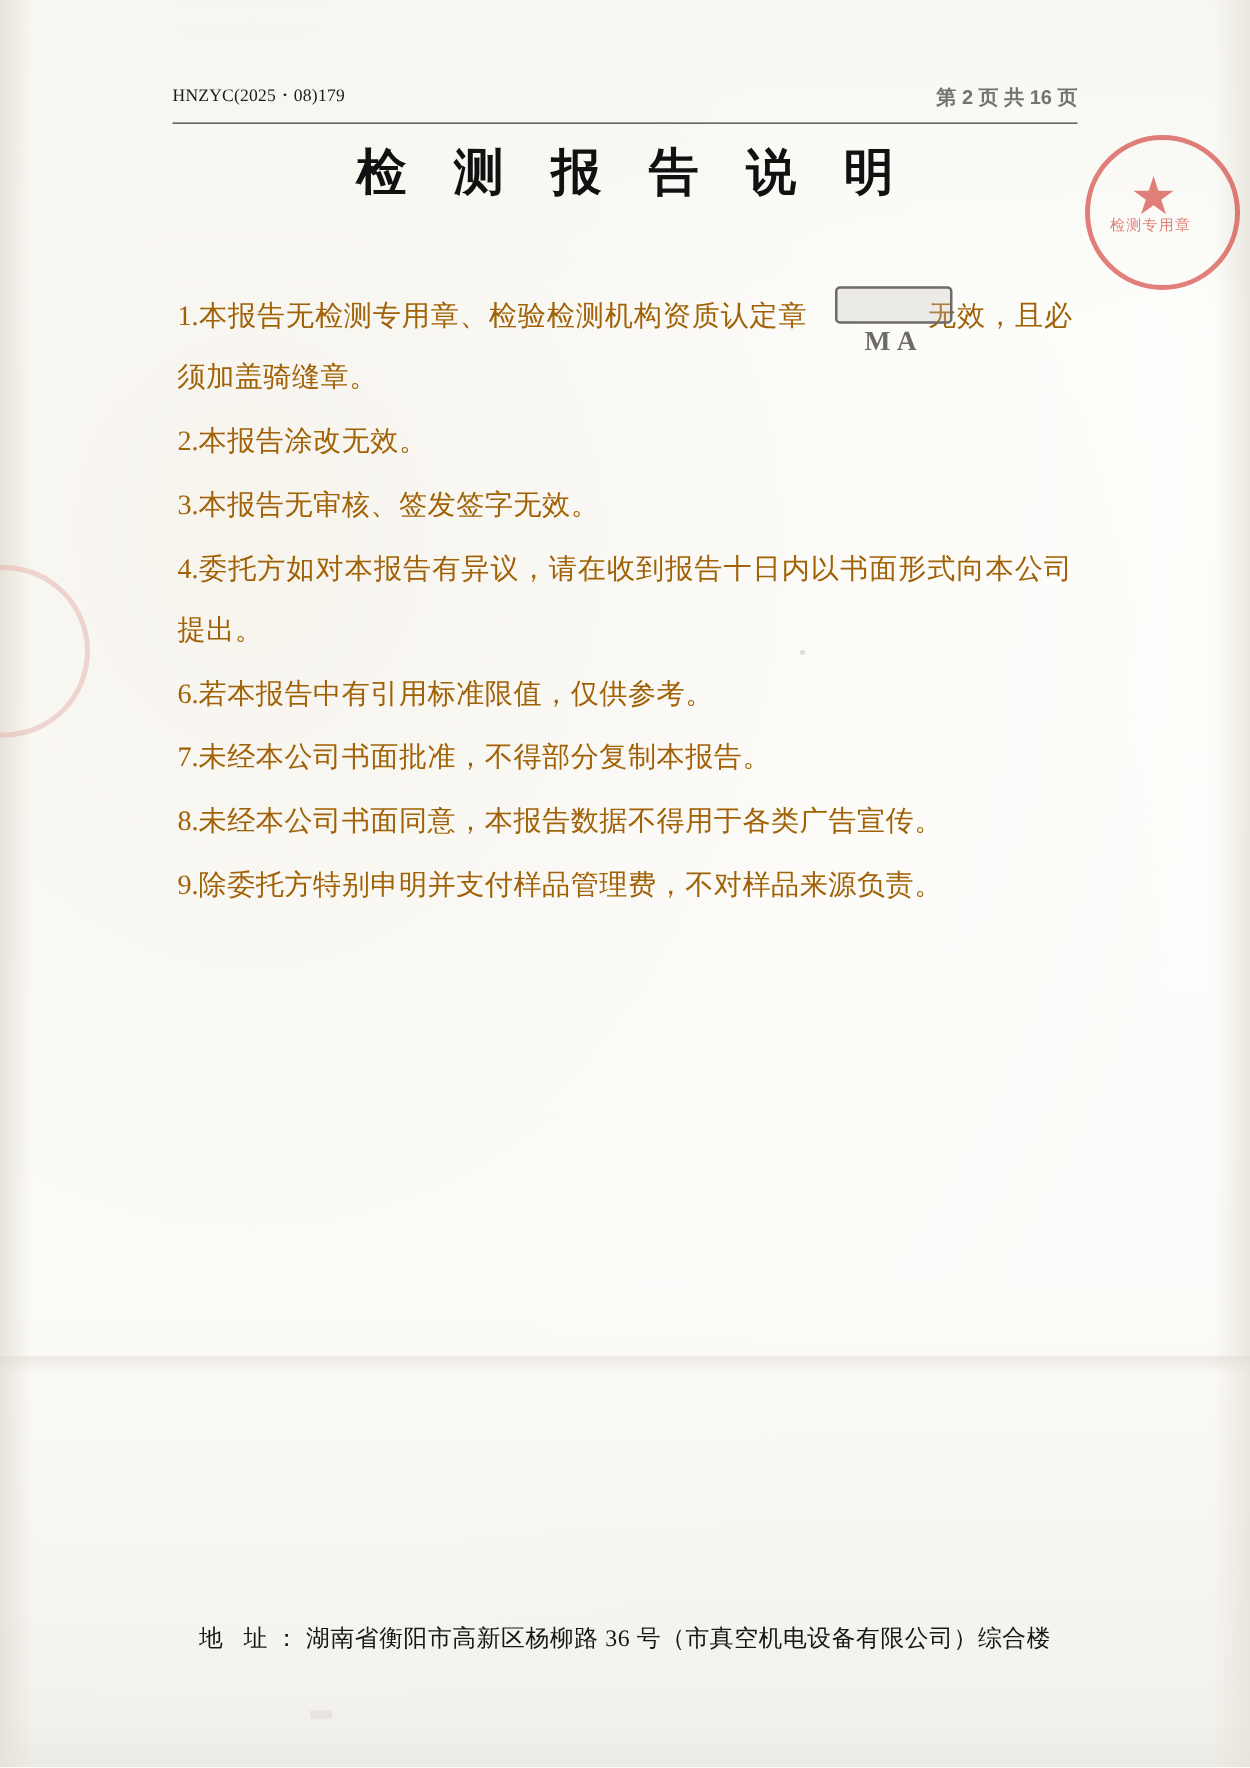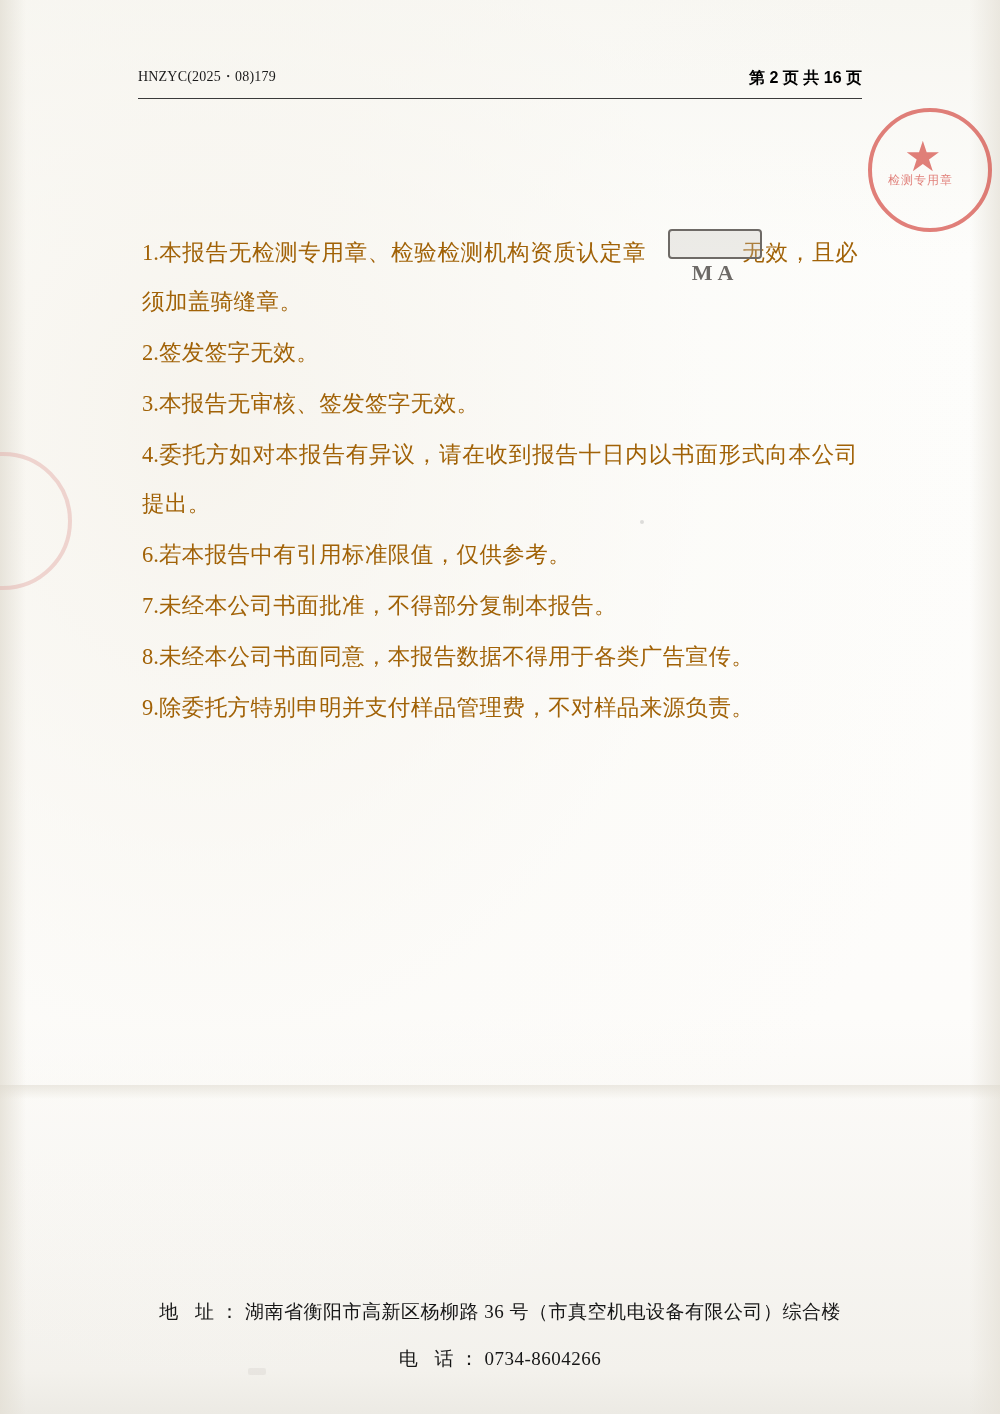--- a/index.html
+++ b/index.html
@@ -65,21 +65,21 @@
     font-size: 14px;
     letter-spacing: 0.2px;
     color: #1a1a1a;
     white-space: nowrap;
   }
   .header-page {
     position: absolute;
     right: 0;
     top: 0;
     font-size: 16px;
-    color: #000000;
+    color: #737373;
     white-space: nowrap;
     font-family: "Liberation Sans", sans-serif;
     font-weight: bold;
   }
   .header-rule {
     position: absolute;
     left: 0;
     right: 0;
     top: 30px;
     border-bottom: 1px solid #3a3a3a;
@@ -252,37 +252,38 @@
   <div class="scan-edge-left"></div>
   <div class="scan-edge-right"></div>
   <div class="scan-bottom-band"></div>
 
   <div class="header">
     <div class="header-code">HNZYC(2025・08)179</div>
     <div class="header-page">第 2 页 共 16 页</div>
     <div class="header-rule"></div>
   </div>
 
+  <div class="title">检 测 报 告 说 明</div>
 
   <div class="seal-top">
     <div class="ring"></div>
     <div class="star">★</div>
     <div class="seal-label">检测专用章</div>
   </div>
 
   <div class="seal-left"></div>
 
   <div class="body-list">
 
     <div class="clause">
       <span class="num">1.</span><span>本报告无检测专用章、检验检测机构资质认定章</span><span class="ma-gap"></span><span>无效，且必须加盖骑缝章。</span>
     </div>
 
     <div class="clause">
-      <span class="num">2.</span><span>签发签字无效。</span>
+      <span class="num">2.</span><span>本报告涂改无效。</span>
     </div>
 
     <div class="clause">
       <span class="num">3.</span><span>本报告无审核、签发签字无效。</span>
     </div>
 
     <div class="clause">
       <span class="num">4.</span><span>委托方如对本报告有异议，请在收到报告十日内以书面形式向本公司提出。</span>
     </div>
 
@@ -310,18 +311,15 @@
     <div class="ma-text">MA</div>
   </div>
 
   <div class="smudge smudge-1"></div>
   <div class="smudge smudge-2"></div>
 
   <div class="footer">
     <div class="footer-line">
       <span class="footer-label">地 址：</span><span>湖南省衡阳市高新区杨柳路 36 号（市真空机电设备有限公司）综合楼</span>
     </div>
-    <div class="footer-line">
-      <span class="footer-label">电 话：</span><span>0734-8604266</span>
-    </div>
   </div>
 
 </div>
 
 </body></html>

